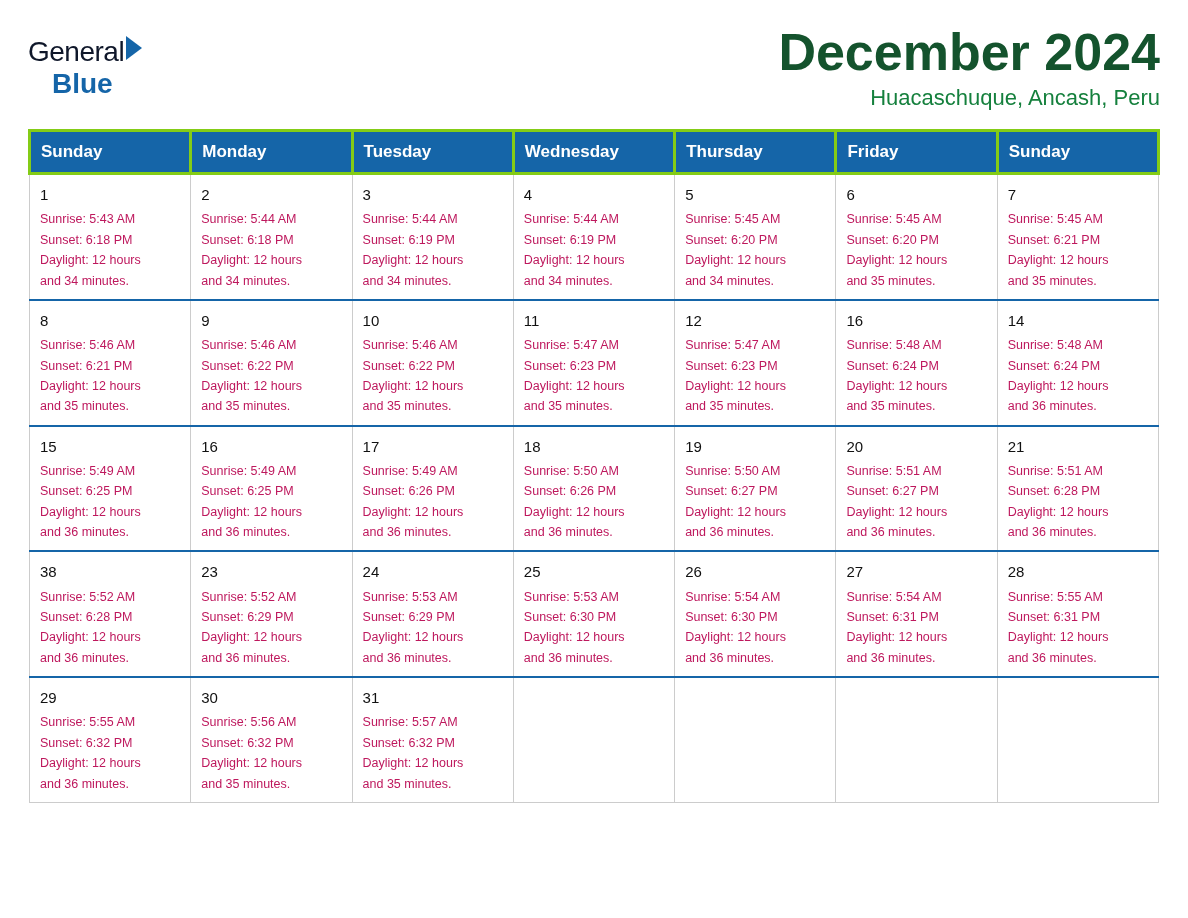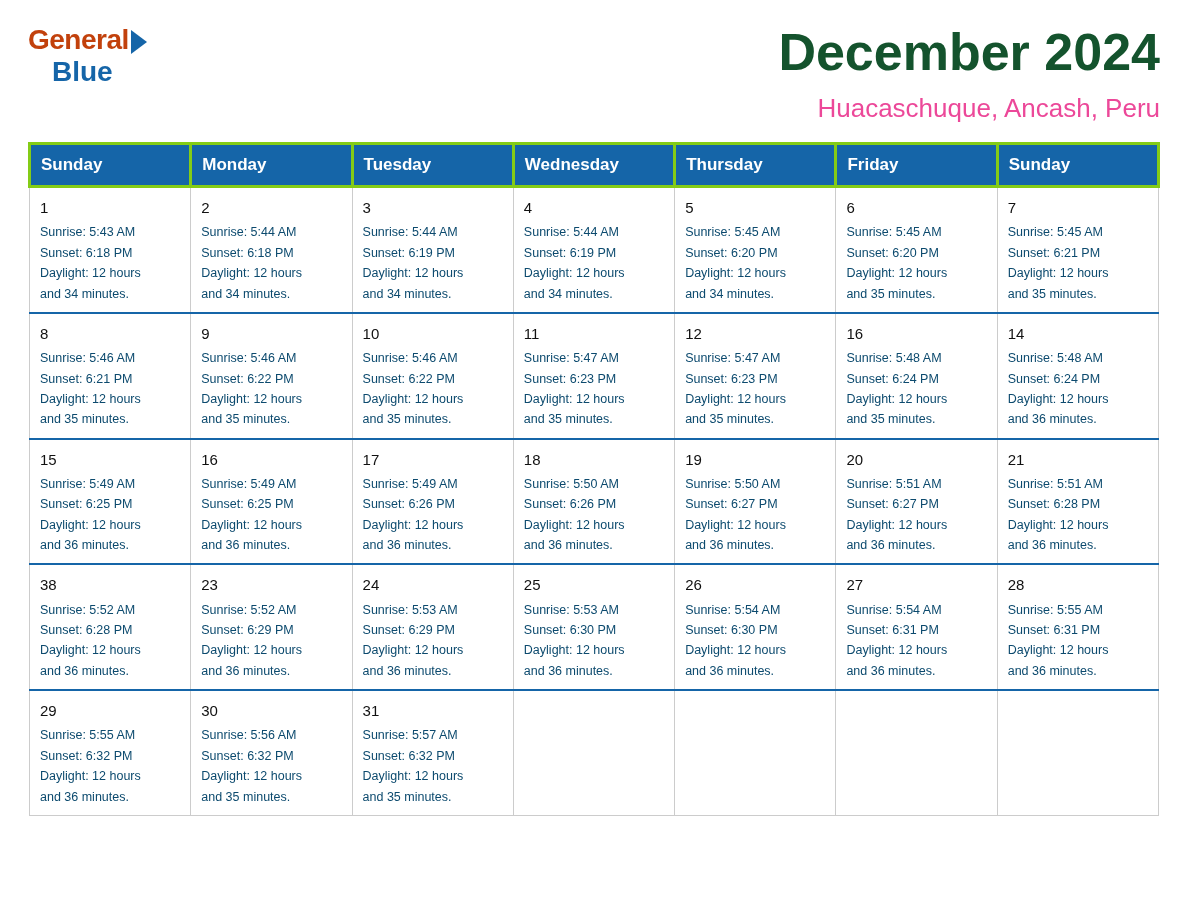--- a/index.html
+++ b/index.html
@@ -14,23 +14,24 @@
 
     
     .header {
       display: flex;
       justify-content: space-between;
       align-items: flex-start;
       margin-bottom: 18px;
     }
     .logo-text-general {
       font-size: 28px;
-      font-weight: bold;
-      color: #c2410c;
+      font-weight: normal;
+      color: #0f172a;
       letter-spacing: -0.5px;
+      margin-top: 12px;
     }
     .logo-arrow {
       width: 0;
       height: 0;
       border-left: 16px solid #1565a8;
       border-top: 12px solid transparent;
       border-bottom: 12px solid transparent;
       margin-left: 2px;
       margin-top: 4px;
     }
@@ -56,23 +57,23 @@
     .title-block {
       text-align: right;
     }
     .title-month {
       font-size: 52px;
       font-weight: bold;
       color: #14532d;
       line-height: 1.1;
     }
     .title-location {
-      font-size: 26px;
-      color: #ec4899;
-      margin-top: 12px;
+      font-size: 22px;
+      color: #15803d;
+      margin-top: 4px;
     }
 
     
     .calendar-table {
       width: 100%;
       border-collapse: collapse;
       border: 1.5px solid #1565a8;
     }
     .calendar-table th {
       background-color: #1565a8;
@@ -100,21 +101,21 @@
     }
     .day-number {
       font-size: 15px;
       font-weight: normal;
       display: block;
       margin-bottom: 3px;
       color: #111;
     }
     .day-info {
       font-size: 12.5px;
-      color: #0c4a6e;
+      color: #be185d;
       line-height: 1.55;
     }
     .empty-cell {
       background: #fff;
     }
   </style>
 </head>
 <body>
 
 <div class="header">

